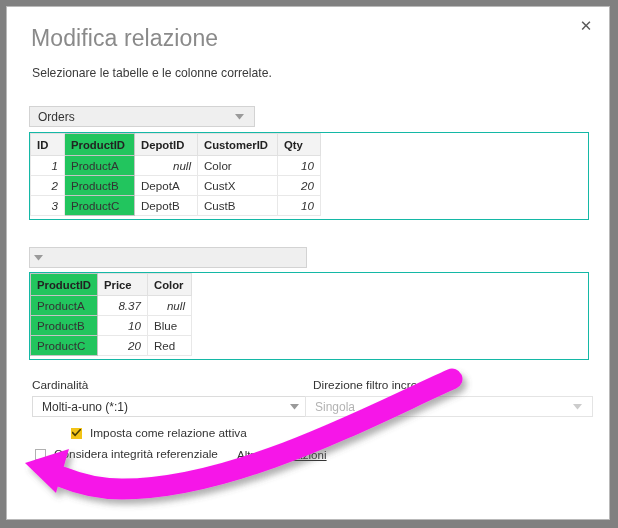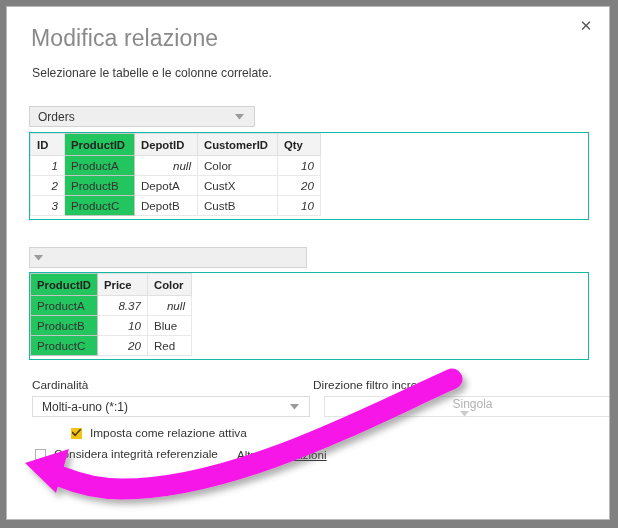--- a/index.html
+++ b/index.html
@@ -236,21 +236,21 @@
   <div class="combo" style="left:25px;top:389px;width:278px;justify-content:flex-end;">
     <span class="val">Molti-a-uno (*:1)</span>
     <span class="caret">
       <svg width="9" height="6" viewBox="0 0 9 6">
           <path d="M0 0 L9 0 L4.5 5.5 Z" fill="#9a9a9a"></path>
         </svg>
     </span>
   </div>
 
   <div class="fld-label" style="left:306px;top:371px;">Direzione filtro incrociato</div>
-  <div class="combo disabled" style="left:317px;top:389px;width:288px;flex-direction:column;">
+  <div class="combo disabled" style="left:298px;top:389px;width:288px;">
     <span class="val">Singola</span>
     <span class="caret">
       <svg width="9" height="6" viewBox="0 0 9 6">
           <path d="M0 0 L9 0 L4.5 5.5 Z" fill="#cccccc"></path>
         </svg>
     </span>
   </div>
 
   <div class="chk-row" style="left:28px;top:419px;padding-left:36px;">
     <span class="box on">

